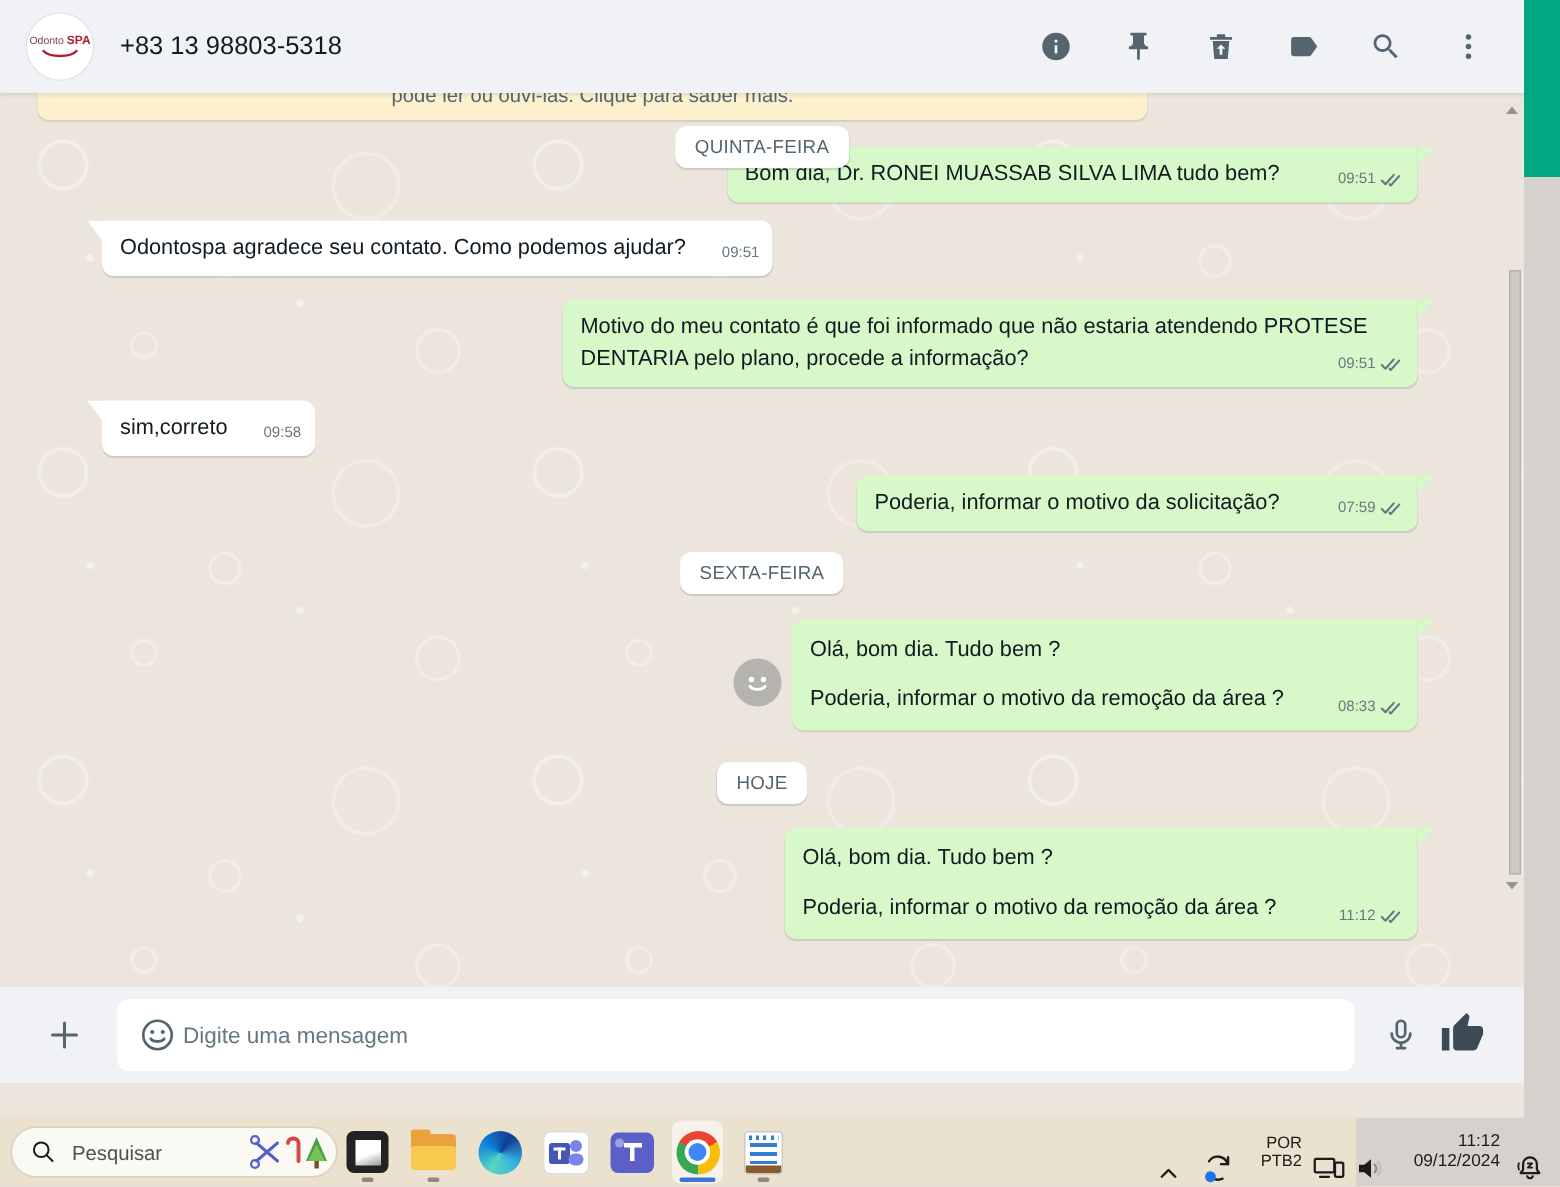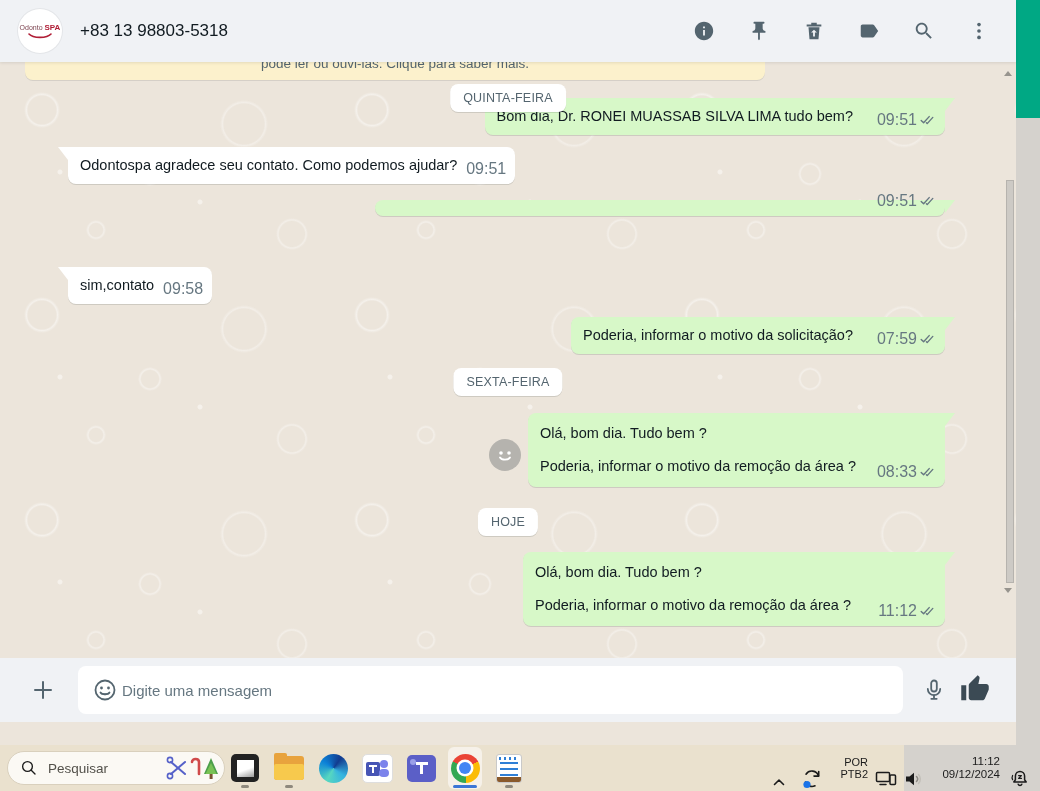--- a/index.html
+++ b/index.html
@@ -38,21 +38,21 @@
   .banner { position:absolute; left:25px; top:-16px; width:740px; height:34px; background:#fcf1cc; border-radius:8px; display:flex; align-items:center; justify-content:center; font-size:13.5px; color:#54656f; box-shadow:0 1px .5px rgba(11,20,26,.10); cursor:pointer; }
 
   .badge { position:absolute; left:50%; transform:translateX(-50%); background:#ffffff; color:#54656f; font-size:12.5px; letter-spacing:.2px; padding:7px 13px; border-radius:8px; box-shadow:0 1px .5px rgba(11,20,26,.13); z-index:3; }
 
   .msg { position:absolute; max-width:620px; padding:8px 12px; border-radius:8px; font-size:14.5px; line-height:21px; color:#111b21; box-shadow:0 1px .5px rgba(11,20,26,.13); z-index:1; }
   .msg.out { right:71px; background:#d7f8c8; border-top-right-radius:0; }
   .msg.in  { left:68px;  background:#ffffff; border-top-left-radius:0; }
   .tail { position:absolute; top:0; width:10px; height:13px; }
   .out > .tail { right:-10px; background:#d7f8c8; clip-path:polygon(0 0,100% 0,0 100%); }
   .in  > .tail { left:-10px;  background:#ffffff; clip-path:polygon(0 0,100% 0,100% 100%); }
-  .meta { position:absolute; right:9px; bottom:5px; display:flex; align-items:center; gap:3px; font-size:16px; color:#667781;text-align:center; }
+  .meta { position:absolute; right:9px; bottom:5px; display:flex; align-items:center; gap:3px; font-size:10px; color:#667781;text-align:center; }
   .pad-meta { padding-right:92px; }
   .pad-time { padding-right:58px; }
   .one-line { white-space:nowrap; }
   .line2 { margin-top:12px; }
 
   .tpl-icon { position:absolute; left:-39px; top:26px; width:32px; height:32px; border-radius:50%; background:#b5b3ae; display:flex; align-items:center; justify-content:center; }
 
   
   .sb-arrow { position:absolute; right:4px; width:0; height:0; border-left:4px solid transparent; border-right:4px solid transparent; cursor:pointer; }
   .sb-up { top:9px; border-bottom:5px solid #97948e; }
@@ -188,31 +188,32 @@
     <div class="msg in pad-time" style="top:85px">
       <span class="tail"></span>
       <div class="one-line">Odontospa agradece seu contato. Como podemos ajudar?</div>
       <div class="meta">
         <span>09:51</span>
       </div>
     </div>
 
     <div class="msg out" style="top:138px;width:570px">
       <span class="tail"></span>
+      <div>Motivo do meu contato é que foi informado que não estaria atendendo PROTESE DENTARIA pelo plano, procede a informação?</div>
       <div class="meta">
         <span>09:51</span>
         <svg width="16" height="11" viewBox="0 0 16 11">
             <path d="M1.2 6.4 3.6 8.8 9.2 2.6 M6.4 8.8 7.2 9.6 12.8 3.4" fill="none" stroke="#667781" stroke-width="1.4" stroke-linecap="round" stroke-linejoin="round"></path>
           </svg>
       </div>
     </div>
 
     <div class="msg in pad-time" style="top:205px">
       <span class="tail"></span>
-      <div class="one-line">sim,contato</div>
+      <div class="one-line">sim,correto</div>
       <div class="meta">
         <span>09:58</span>
       </div>
     </div>
 
     <div class="msg out pad-meta" style="top:255px">
       <span class="tail"></span>
       <div class="one-line">Poderia, informar o motivo da solicitação?</div>
       <div class="meta">
         <span>07:59</span>

